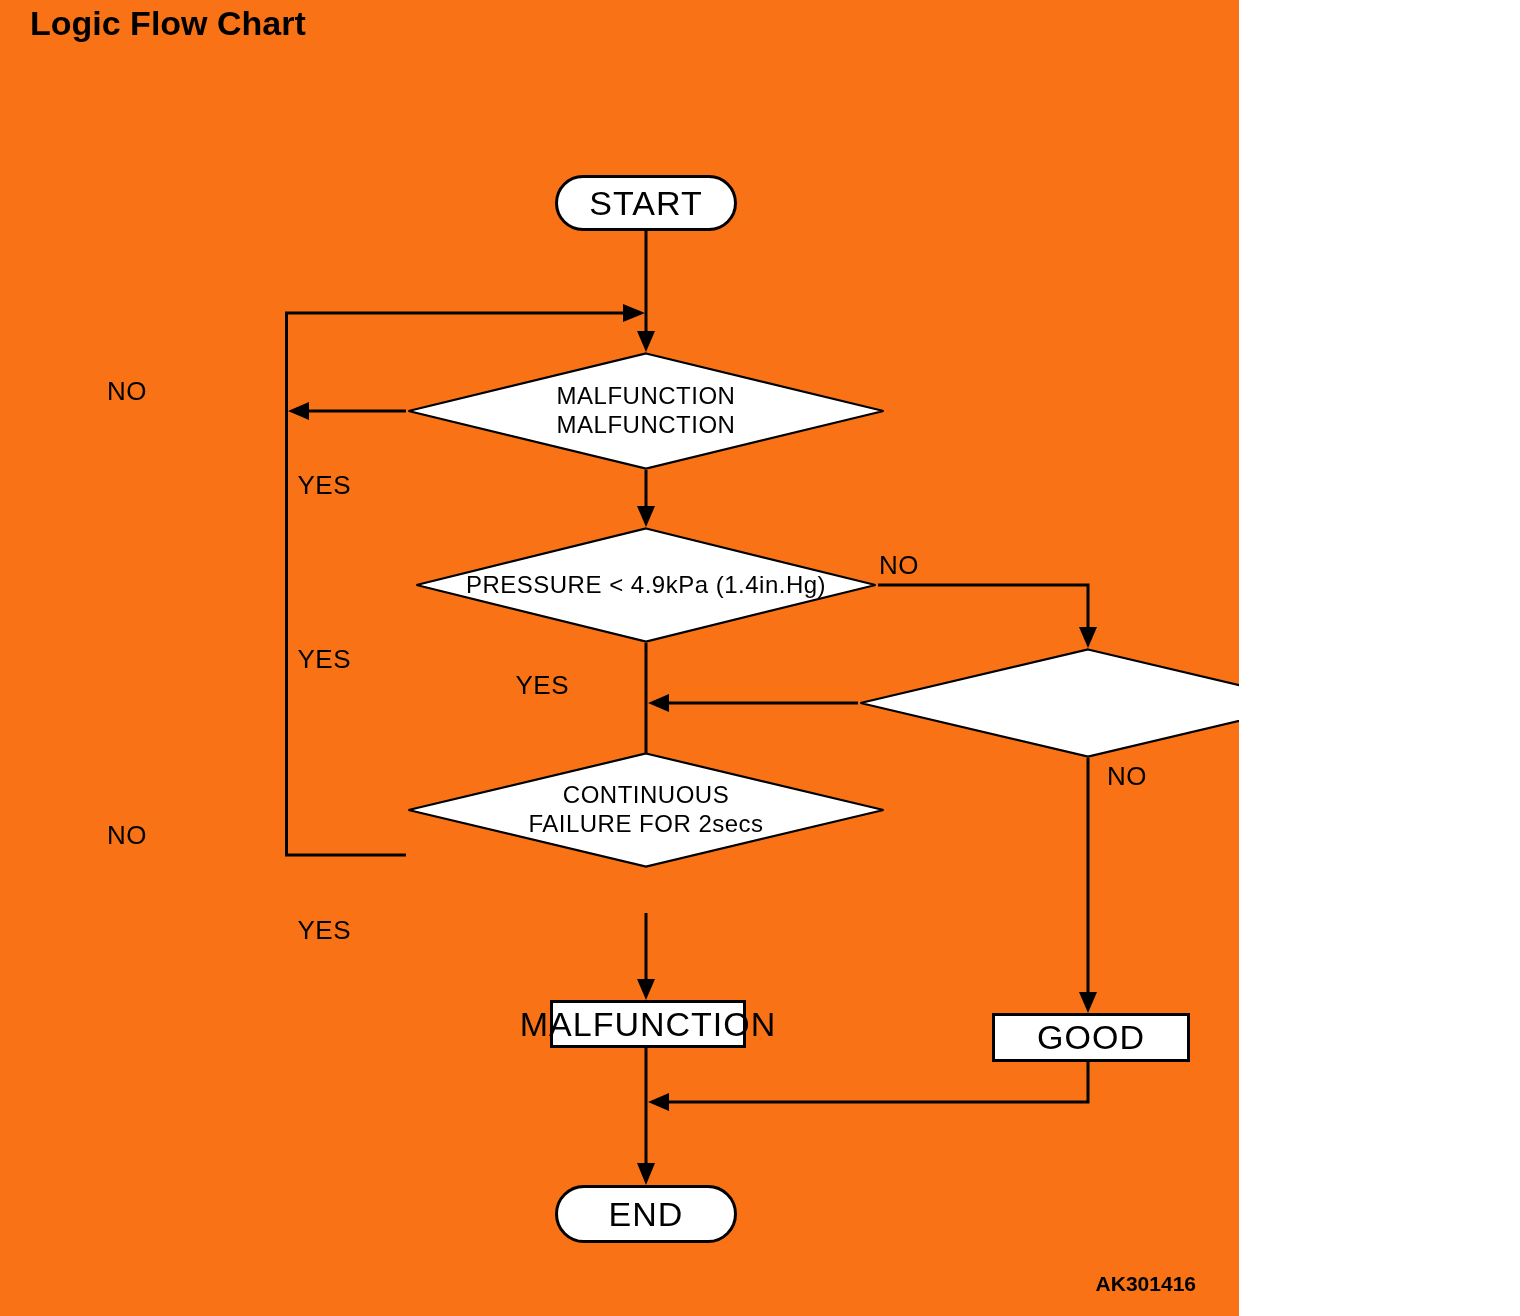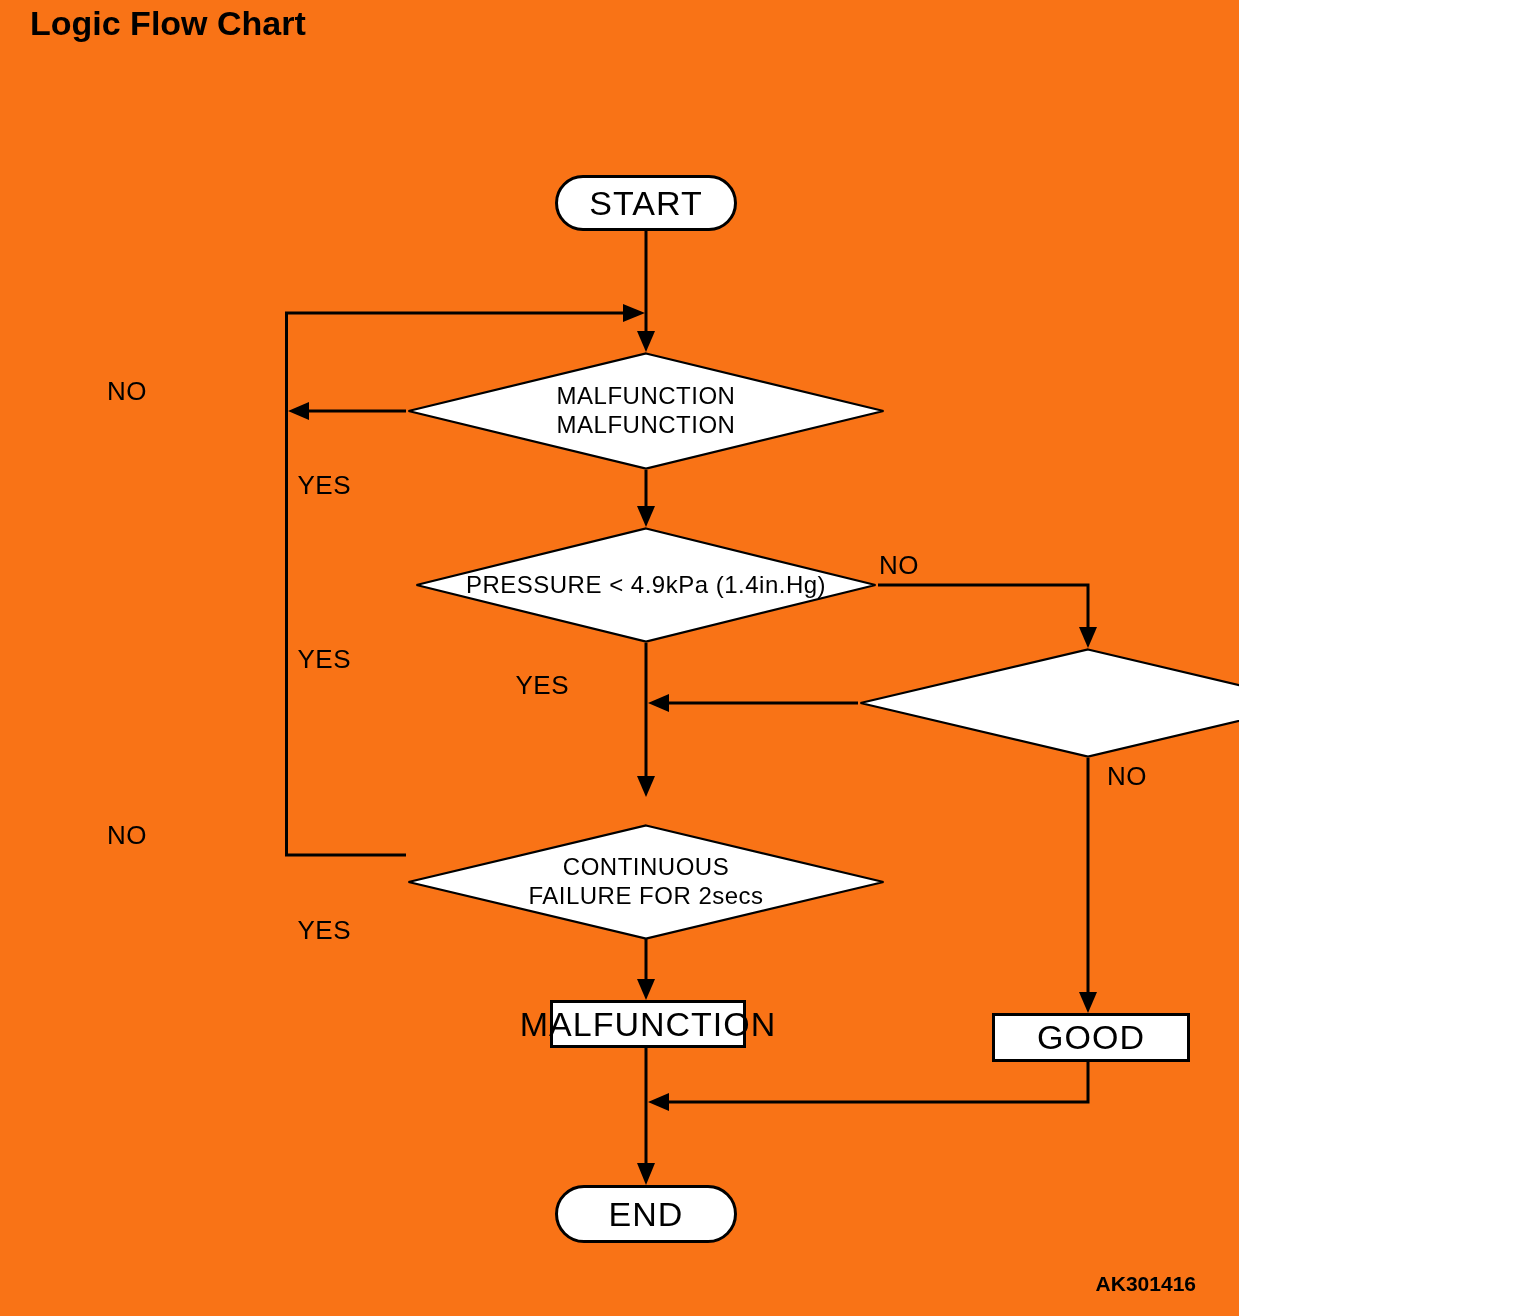--- a/index.html
+++ b/index.html
@@ -168,21 +168,21 @@
     </svg>
     <div class="node-text">PRESSURE &lt; 4.9kPa (1.4in.Hg)</div>
   </div>
 
   <div class="node" style="left:858px; top:648px; width:460px; height:110px;">
     <svg class="shape" viewBox="0 0 460 110">
       <polygon points="230,1.5 457.5,55 230,108.5 2.5,55" fill="#ffffff" stroke="#000000" stroke-width="2.2"></polygon>
     </svg>
   </div>
 
-  <div class="node" style="left:406px; top:824px; width:480px; height:116px;">
+  <div class="node" style="left:406px; top:752px; width:480px; height:116px;">
     <svg class="shape" viewBox="0 0 480 116">
       <polygon points="240,1.5 477.5,58 240,114.5 2.5,58" fill="#ffffff" stroke="#000000" stroke-width="2.2"></polygon>
     </svg>
     <div class="node-text">
       <div>CONTINUOUS</div>
       <div>FAILURE FOR 2secs</div>
     </div>
   </div>
 
   <div class="node process" style="left:550px; top:1000px; width:196px; height:48px;">

